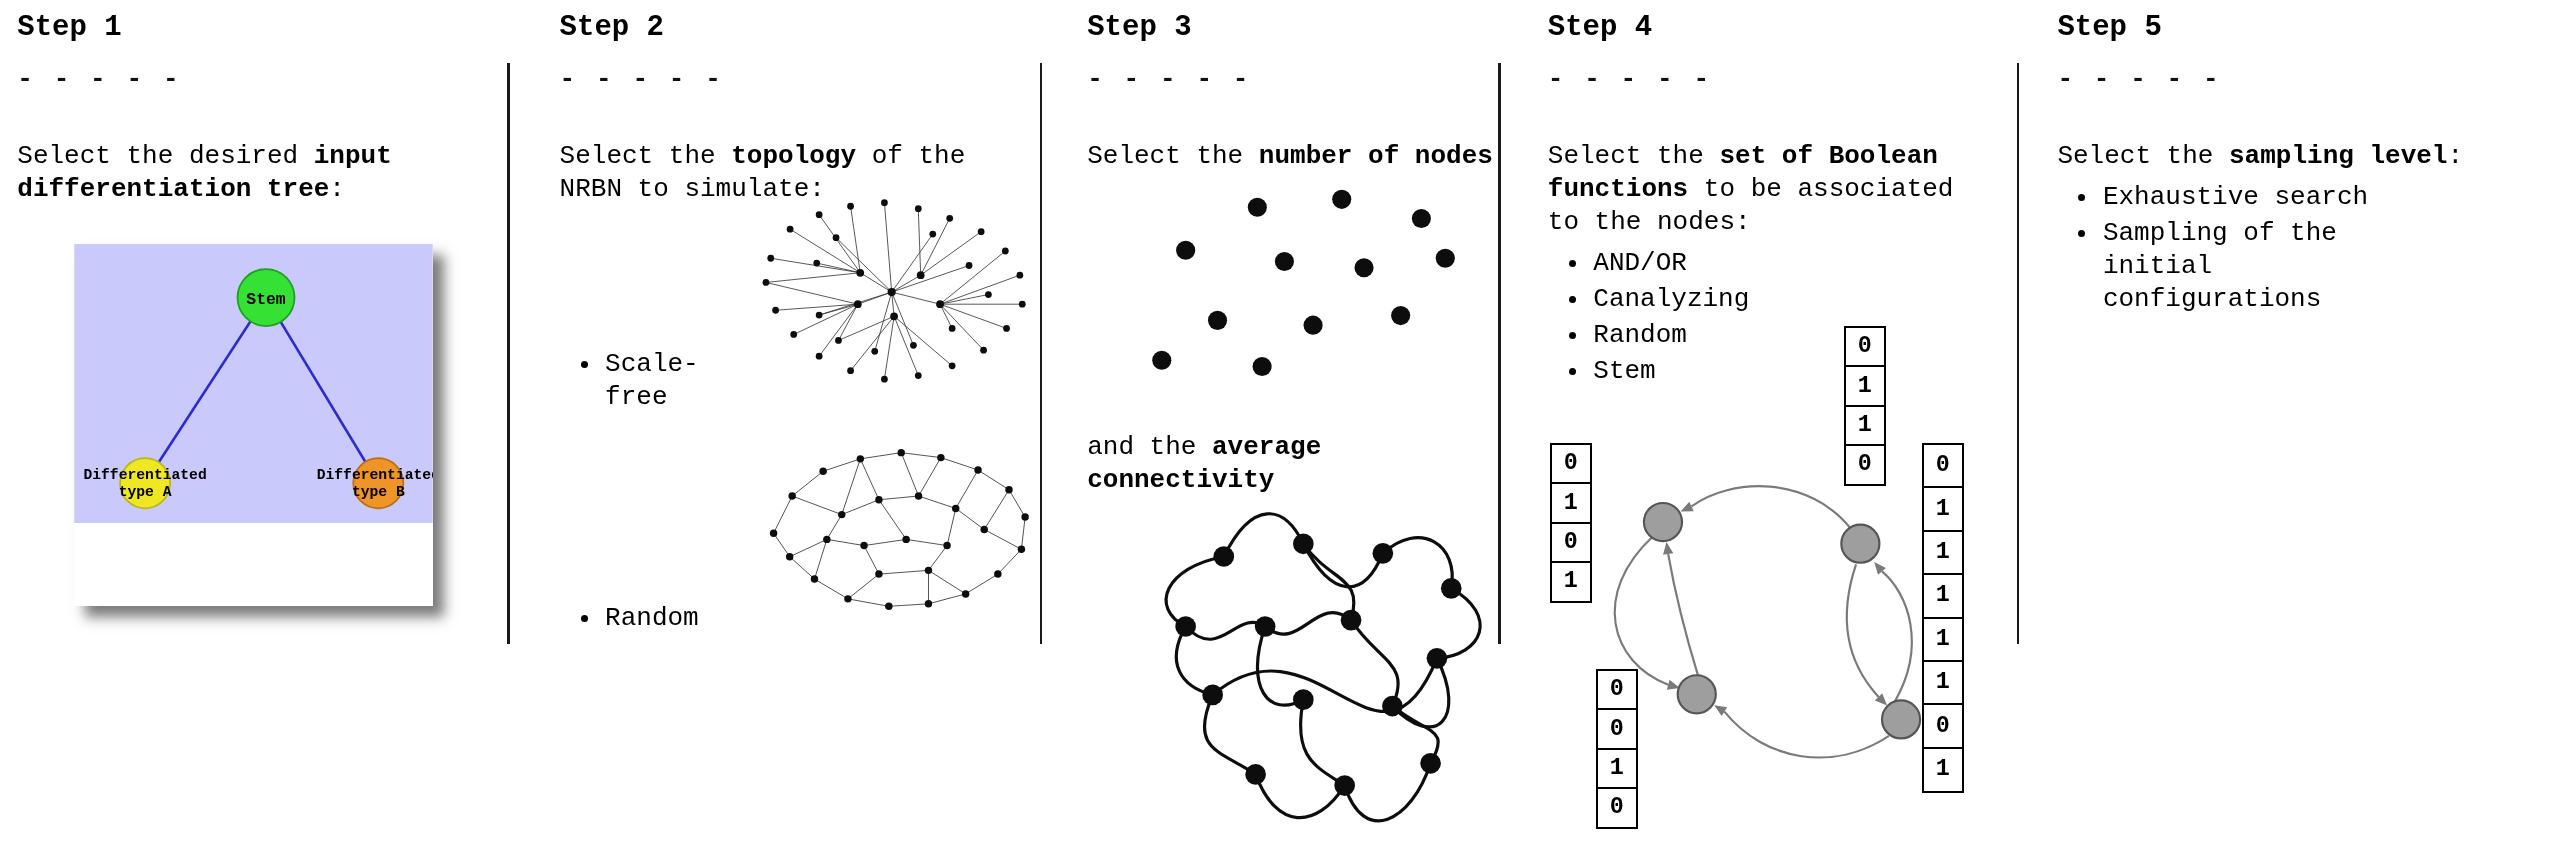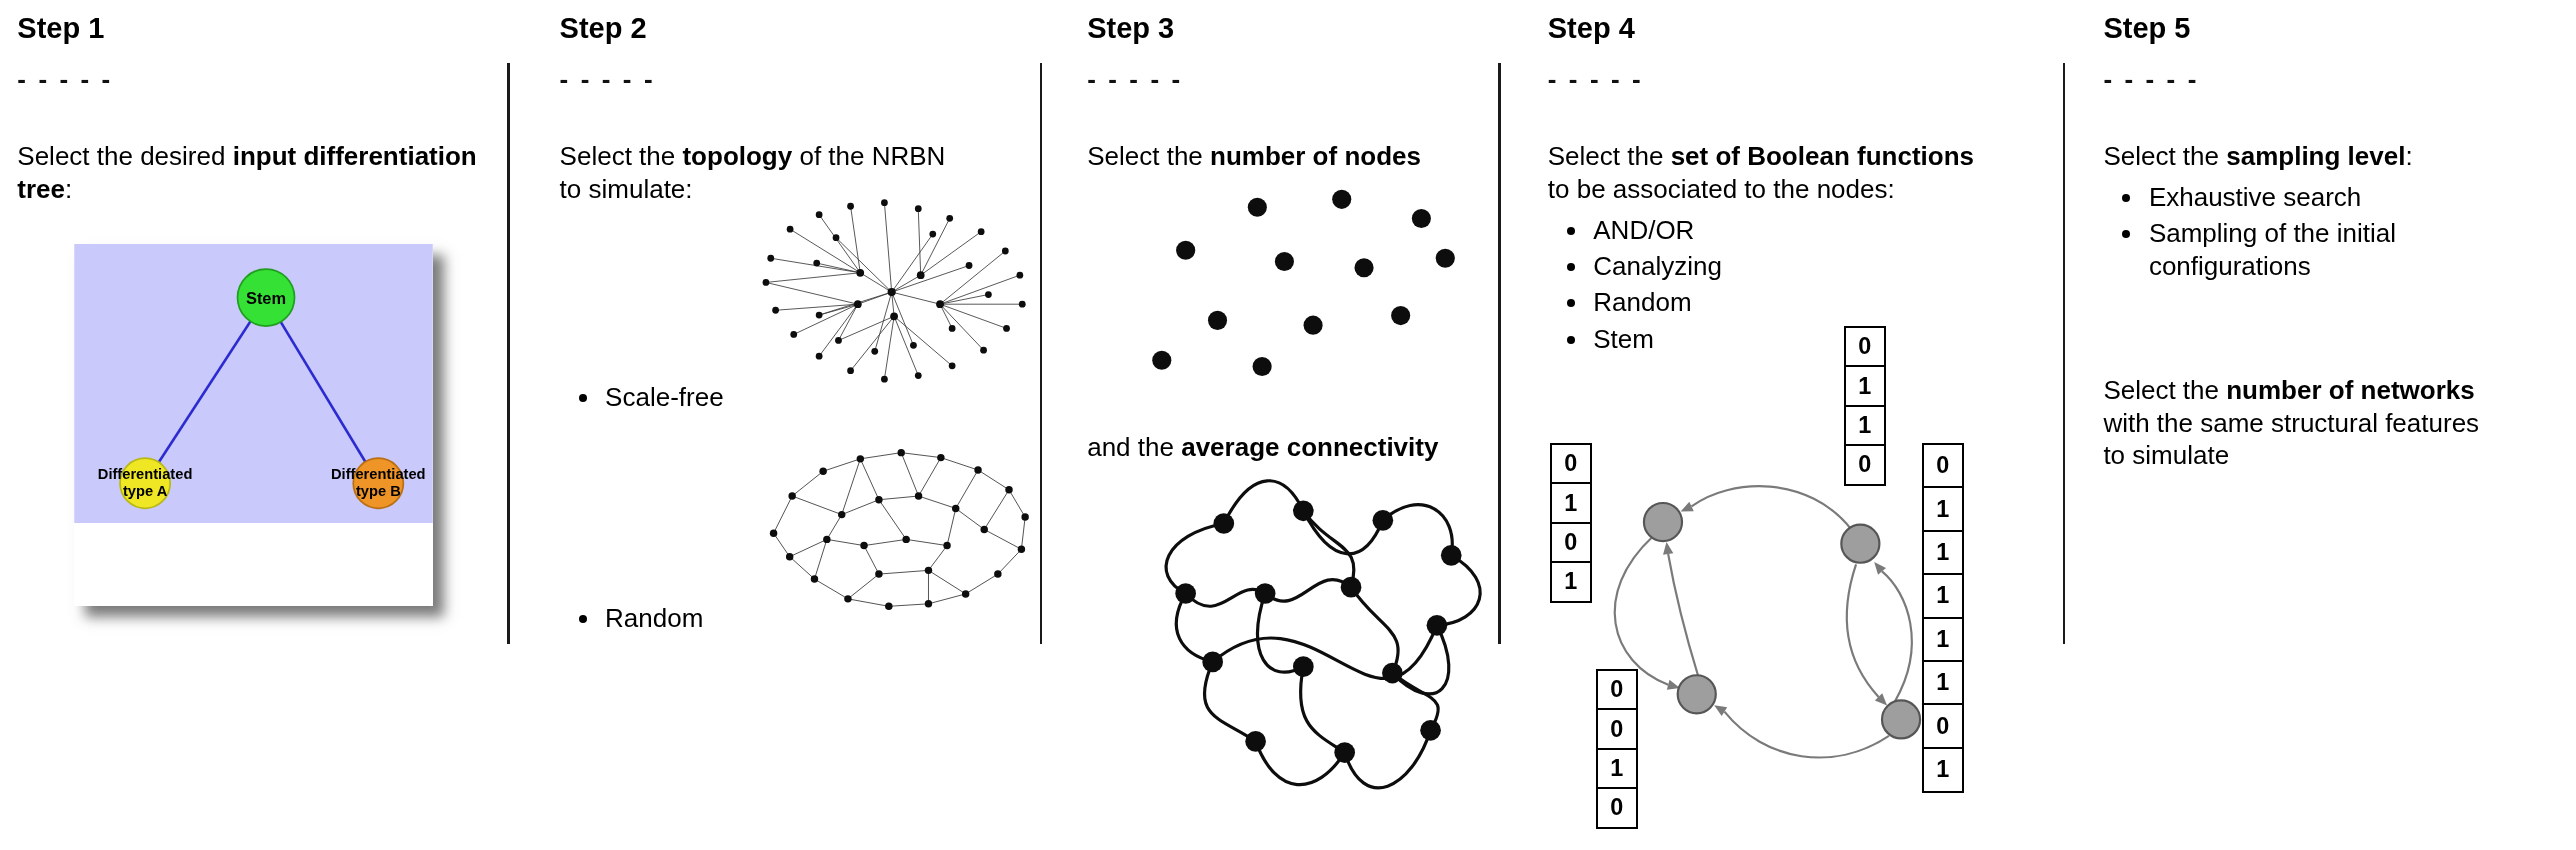--- a/index.html
+++ b/index.html
@@ -6,25 +6,25 @@
   html, body { margin: 0; padding: 0; }
   body {
     width: 2576px; height: 851px; background: #ffffff;
     font-family: "Liberation Sans", sans-serif;
     font-size: 26px; line-height: 1.26; color: #000;
     overflow: hidden;
   }
   .b { font-weight: bold; }
   .i { font-style: italic; }
   .figure { display: flex; width: 2576px; height: 851px; }
-  .col { position: relative; height: 851px; }
+  .col { position: relative; height: 851px; font-family: Liberation Mono, monospace; }
   .c1 { width: 507px; padding: 0 12px 0 17.3px; }
   .c2 { width: 530px; padding-left: 50px; }
   .c3 { width: 456px; padding-left: 45px; }
-  .c4 { width: 562px; padding-left: 47px; }
+  .c4 { width: 516px; padding-left: 47px; }
   .c5 { width: 475px; padding-left: 38px; padding-right: 14px; }
   .divider { width: 2.6px; flex: none; background: #1a1a1a; height: 581px; margin-top: 63px; }
   h2.step-title { font-size: 29px; font-weight: bold; margin: 10.4px 0 0; }
   .dashes { font-weight: bold; font-size: 26px; letter-spacing: 2.6px; margin-top: 15.6px; color: #111; }
   .intro { margin: 45px 0 0; }
   .c1 .intro { max-width: 467px; }
   .c2 .intro { max-width: 407px; }
   .c4 .intro { max-width: 433px; }
   .c5 .intro { max-width: 415px; }
   .second { margin: 31px 0 0; }
@@ -407,17 +407,16 @@
   <div class="divider"></div>
 
   <section class="col c5">
     <h2 class="step-title">Step 5</h2>
     <div class="dashes">- - - - -</div>
     <p class="intro"><span>Select the </span><span class="b">sampling level</span><span>:</span></p>
     <ul class="bullets">
       <li><span>Exhaustive search</span></li>
       <li><span>Sampling of the initial configurations</span></li>
     </ul>
-    <p class="second"><span>Select the </span><span class="b">number of networks</span><span> with the same structural features to simulate</span></p>
   </section>
 
 </div>
 
 
 </body></html>

